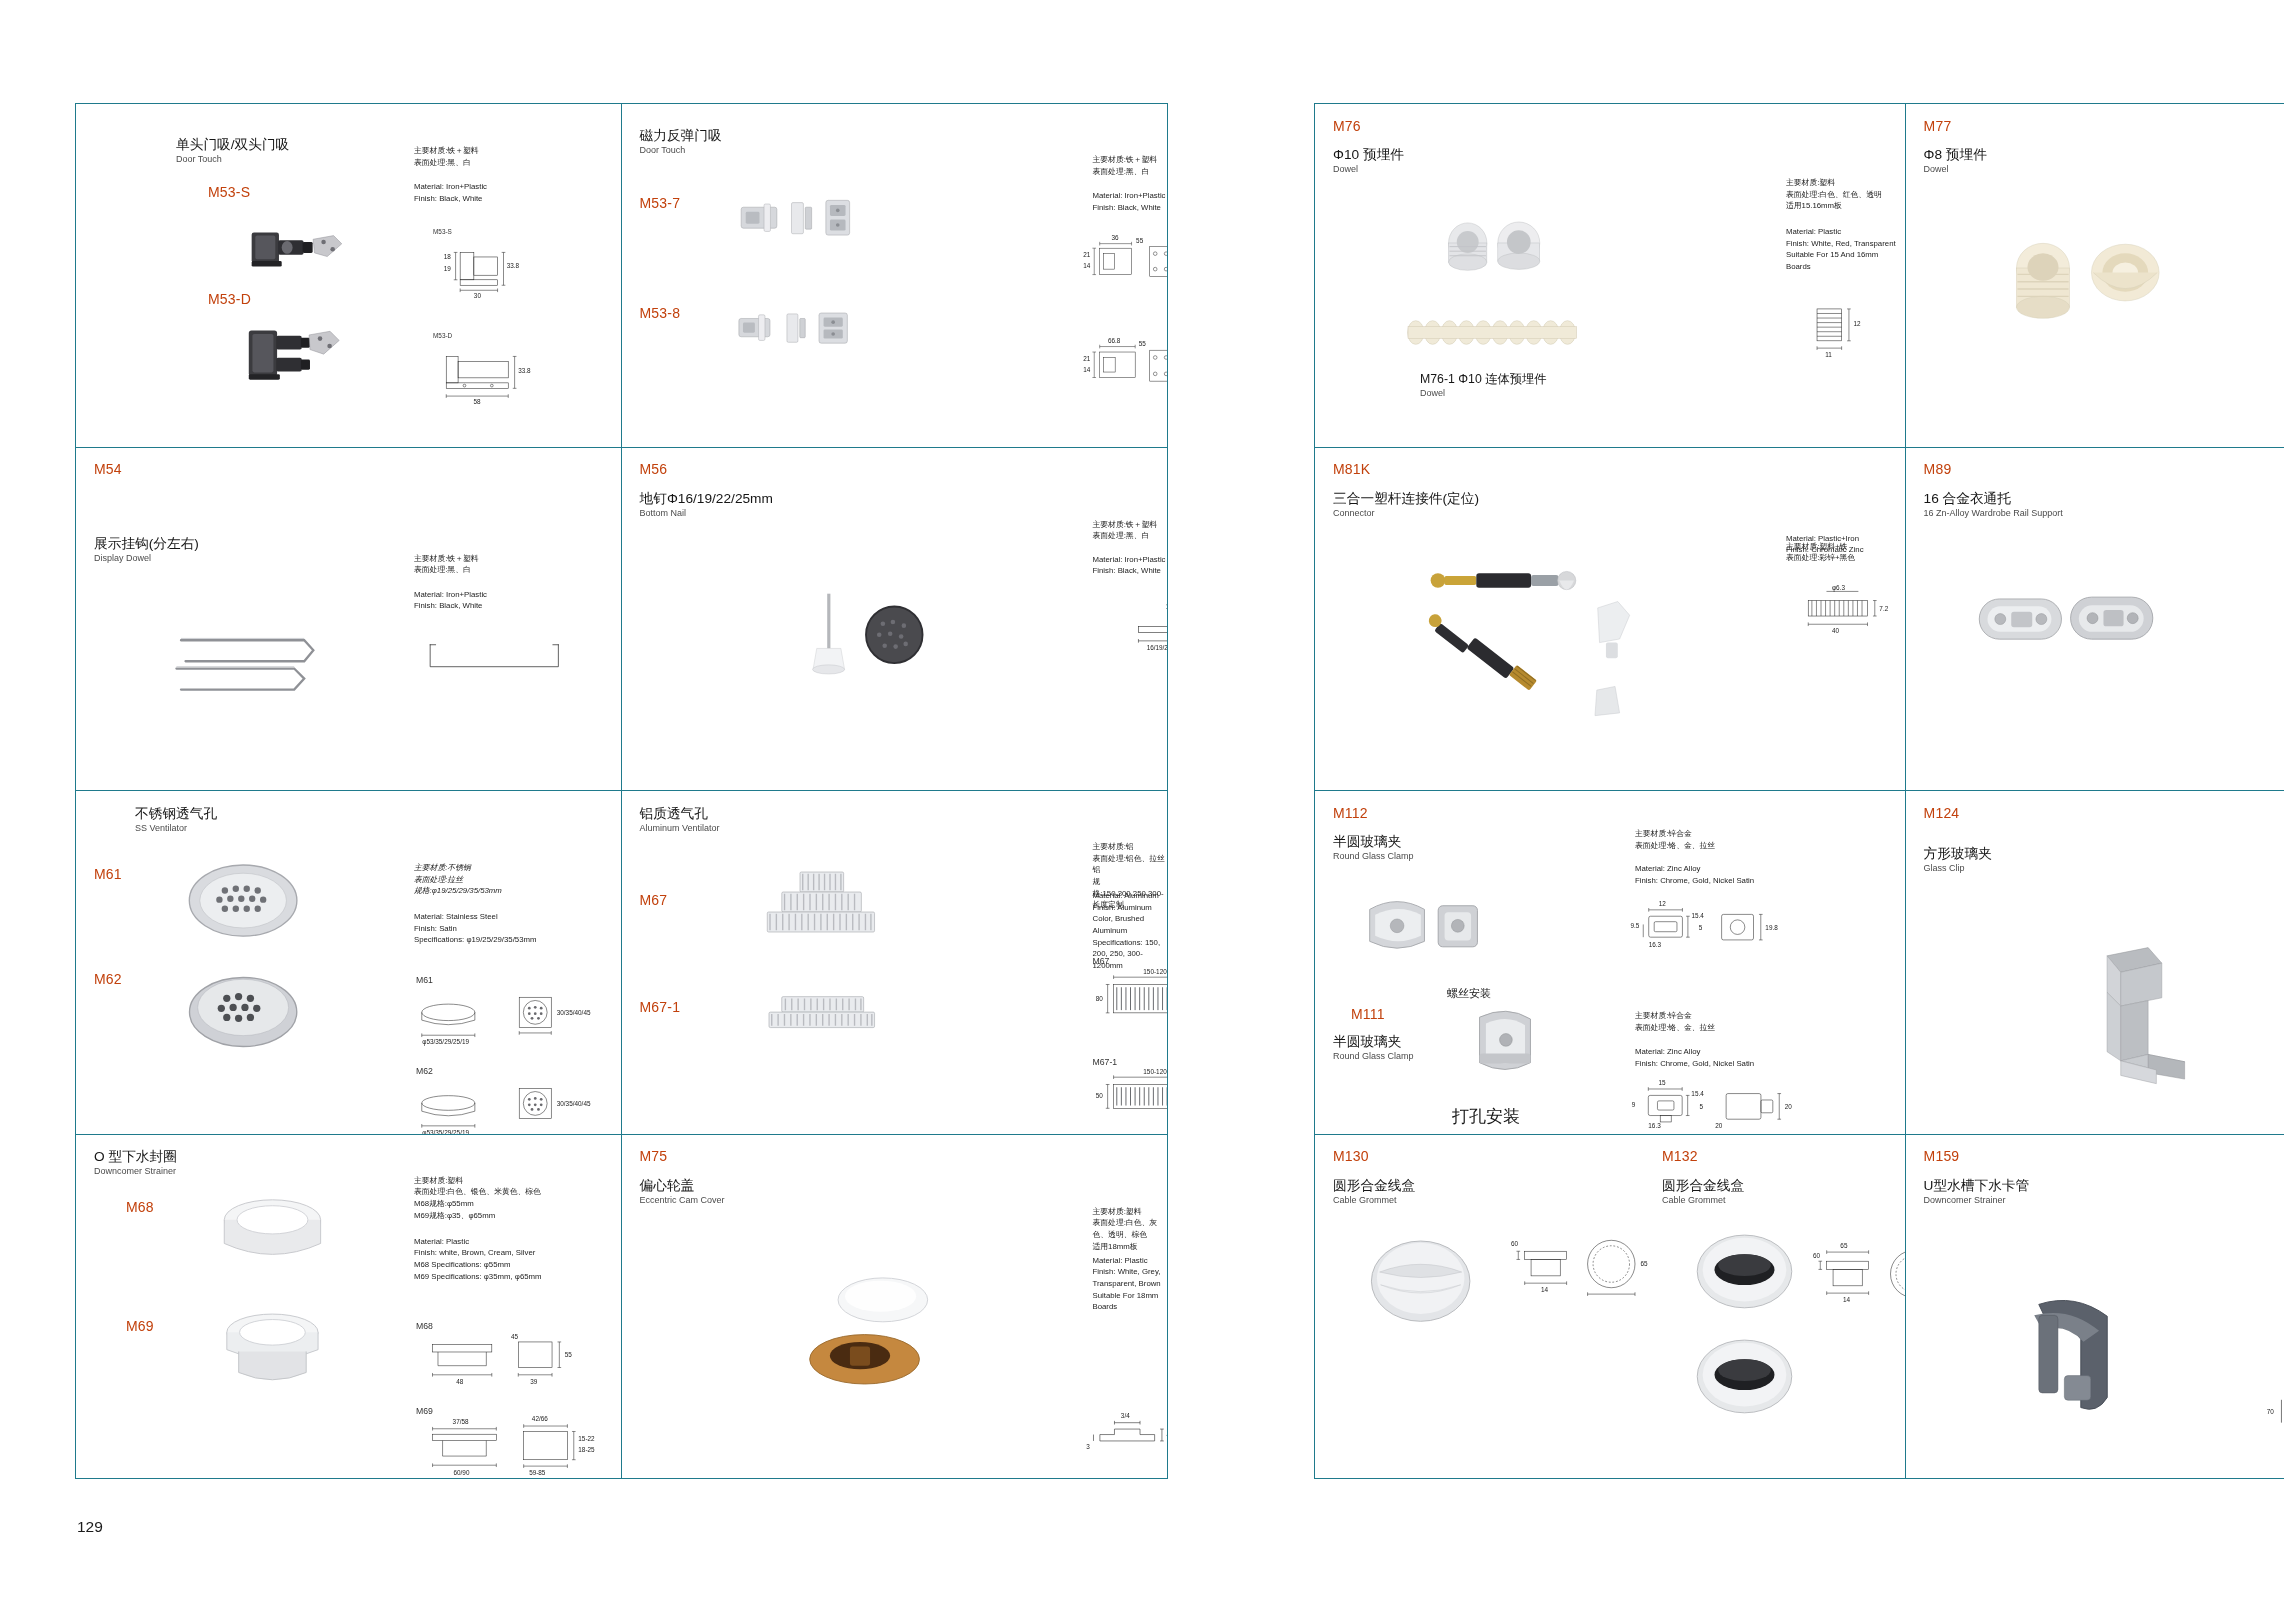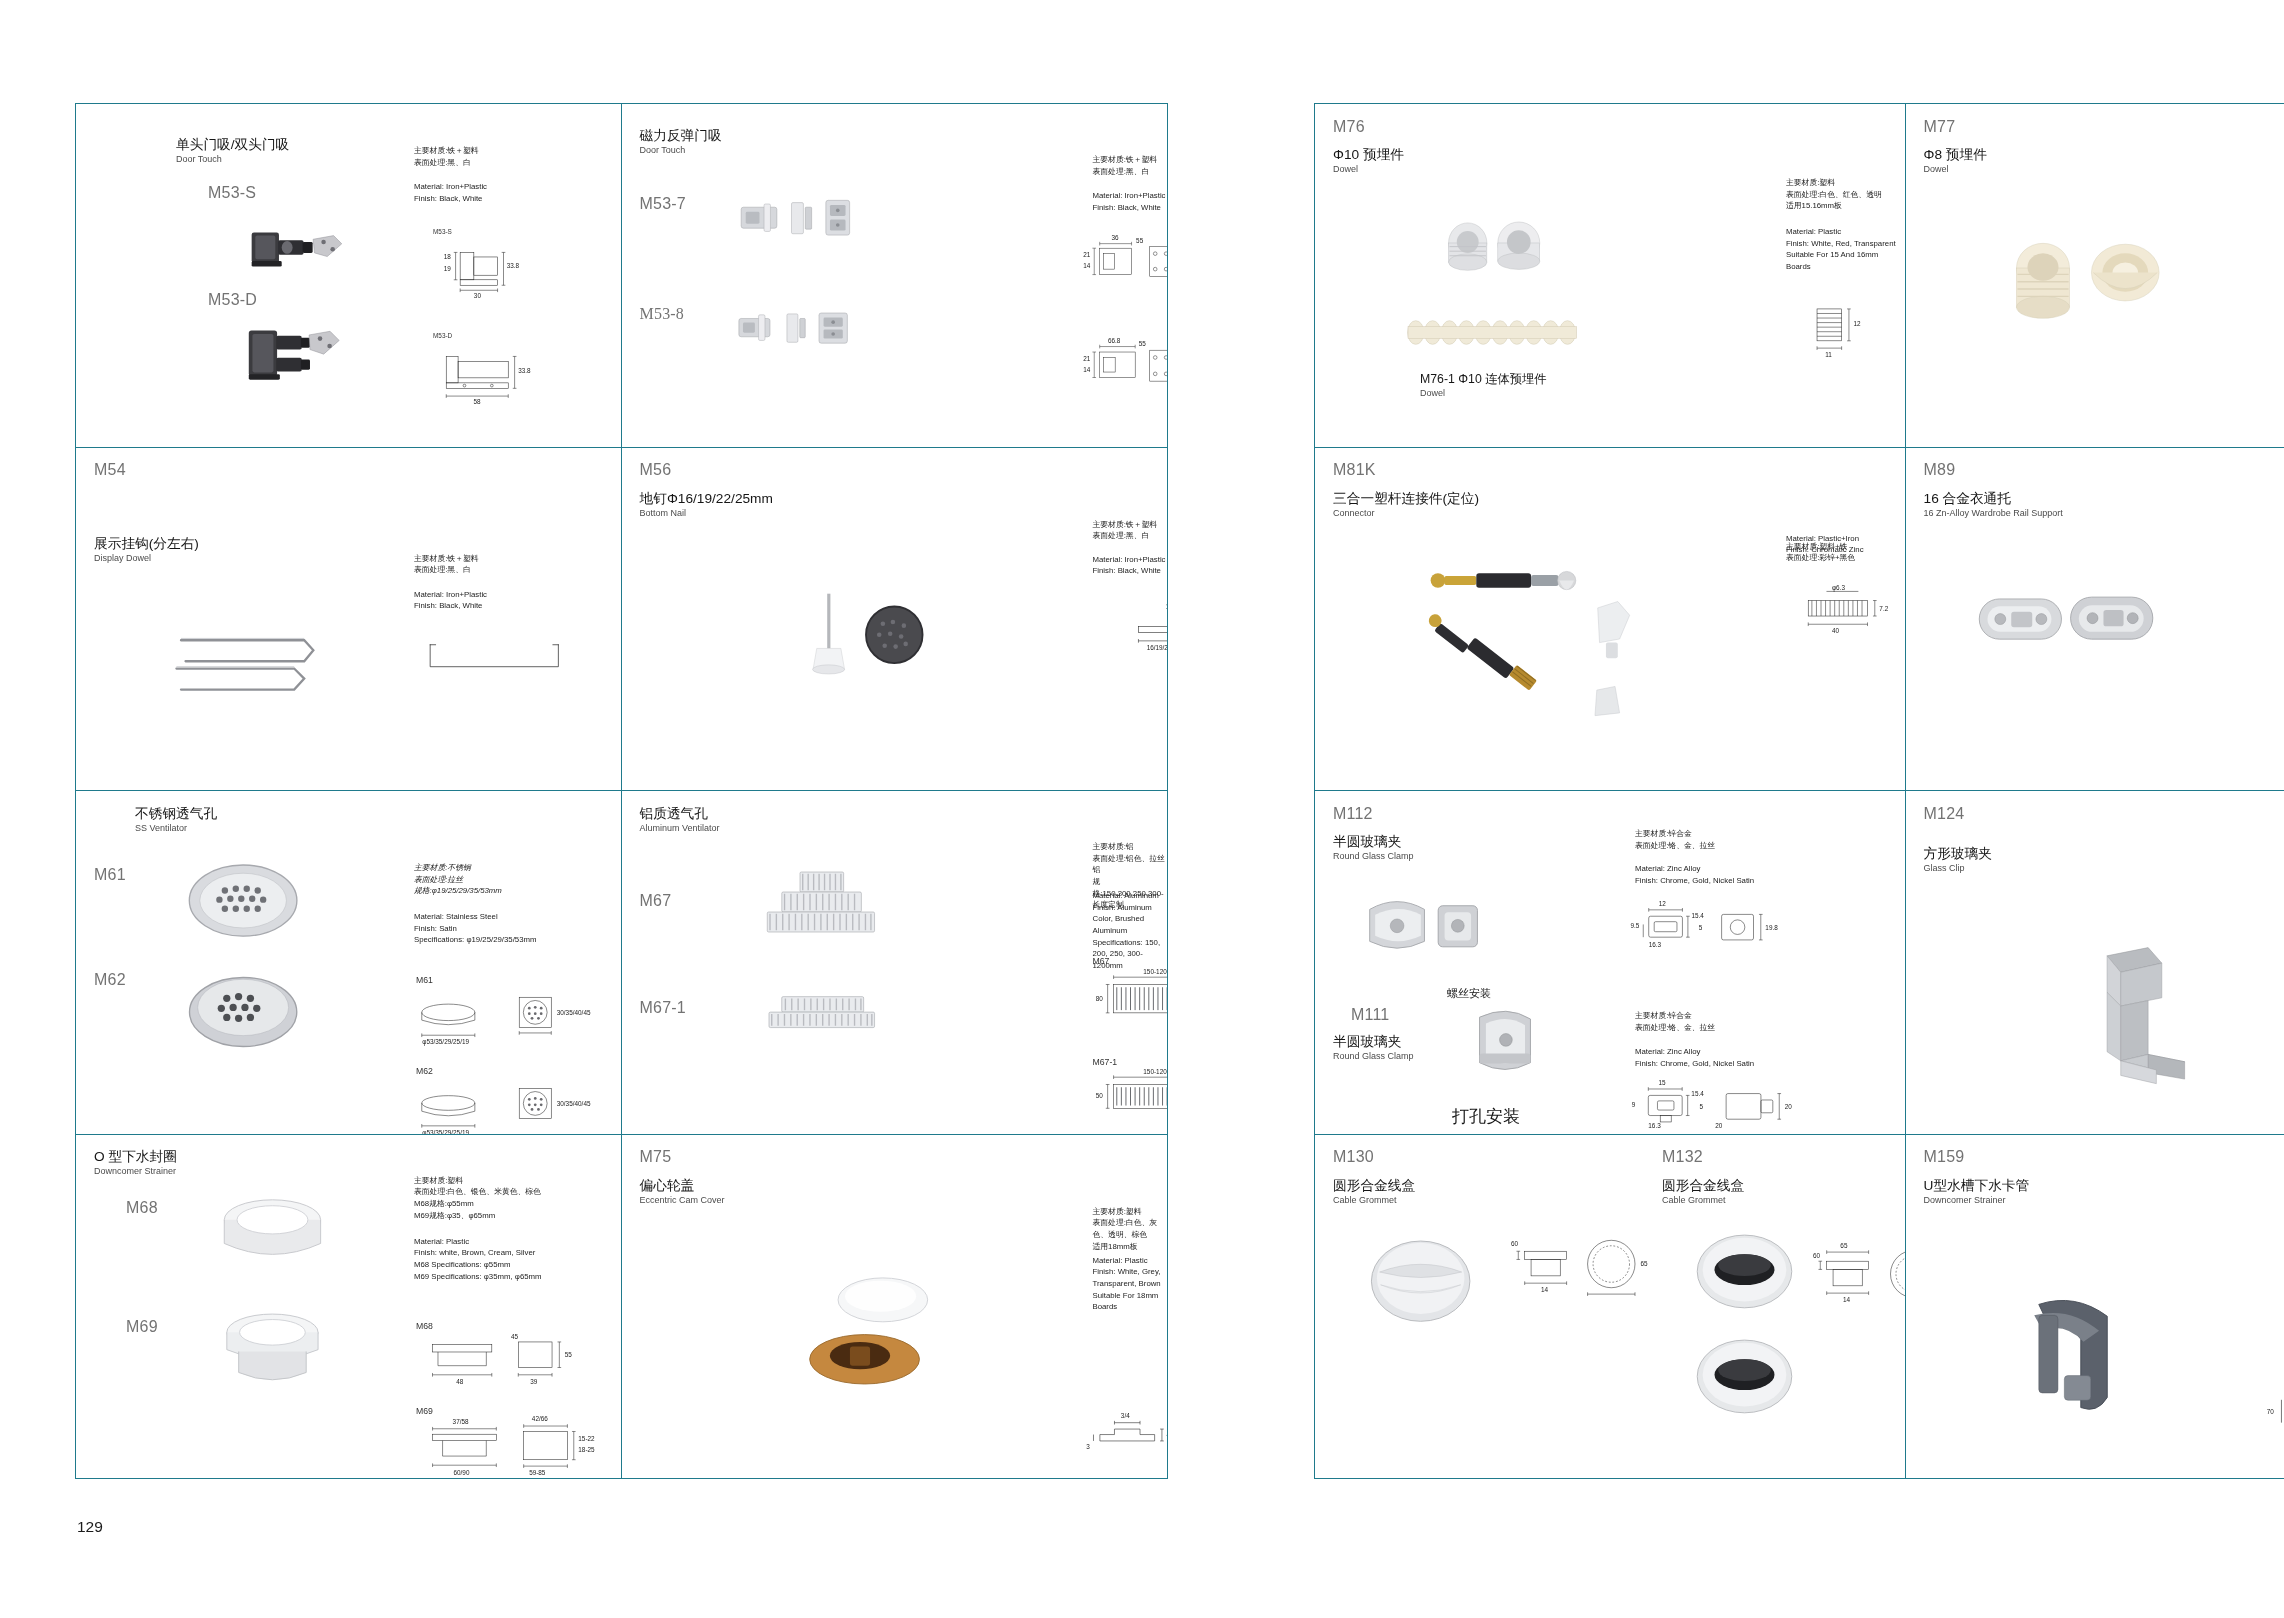--- a/index.html
+++ b/index.html
@@ -33,22 +33,22 @@
     border-right: 1.4px solid #1f7a8c;
     border-bottom: 1.4px solid #1f7a8c;
     overflow: hidden;
     padding: 10px 12px;
   }
   .cell.col-last { border-right: none; }
   .cell.row-last { border-bottom: none; }
 
   
   .code {
-    font-size: 16px;
-    color: #737373;
+    font-size: 14px;
+    color: #c2410c;
     letter-spacing: 0.2px;
     margin: 0 0 1.8px 0;
     font-weight: 400;
   }
   .cn {
     font-size: 13.7px;
     color: #161616;
     margin: 0;
     line-height: 1.25;
   }
@@ -166,21 +166,21 @@
           <text class="lbl-s" x="100" y="130">58</text>
         </svg>
       </div>
 
       <div class="cell col-last">
         <div style="position:absolute;left:18px;top:23px;">
           <p class="cn">磁力反弹门吸</p>
           <p class="en">Door Touch</p>
         </div>
         <div class="code" style="position:absolute;left:18px;top:91px;">M53-7</div>
-        <div class="code" style="position:absolute;left:18px;top:201px;font-family:Liberation Serif, serif;">M53-8</div>
+        <div class="code" style="position:absolute;left:18px;top:201px;">M53-8</div>
 
         <svg class="fig" style="left:110px;top:87px;" width="206" height="69" viewBox="0 0 450 150">
           <g>
             <rect x="20" y="35" width="78" height="46" rx="5" fill="#d6d8dc" stroke="#9a9ca1"></rect>
             <rect x="30" y="45" width="30" height="26" rx="3" fill="#b9bcc1"></rect>
             <rect x="70" y="28" width="14" height="60" rx="3" fill="#ededf0" stroke="#a9abb0"></rect>
             <rect x="130" y="25" width="26" height="68" rx="3" fill="#e8e9ec" stroke="#a3a5aa"></rect>
             <rect x="160" y="35" width="14" height="48" rx="2" fill="#cfd1d5" stroke="#9a9ca1"></rect>
             <rect x="205" y="20" width="52" height="76" rx="5" fill="#dcdee2" stroke="#9a9ca1"></rect>
             <rect x="214" y="30" width="34" height="24" rx="3" fill="#b6b9be"></rect>

